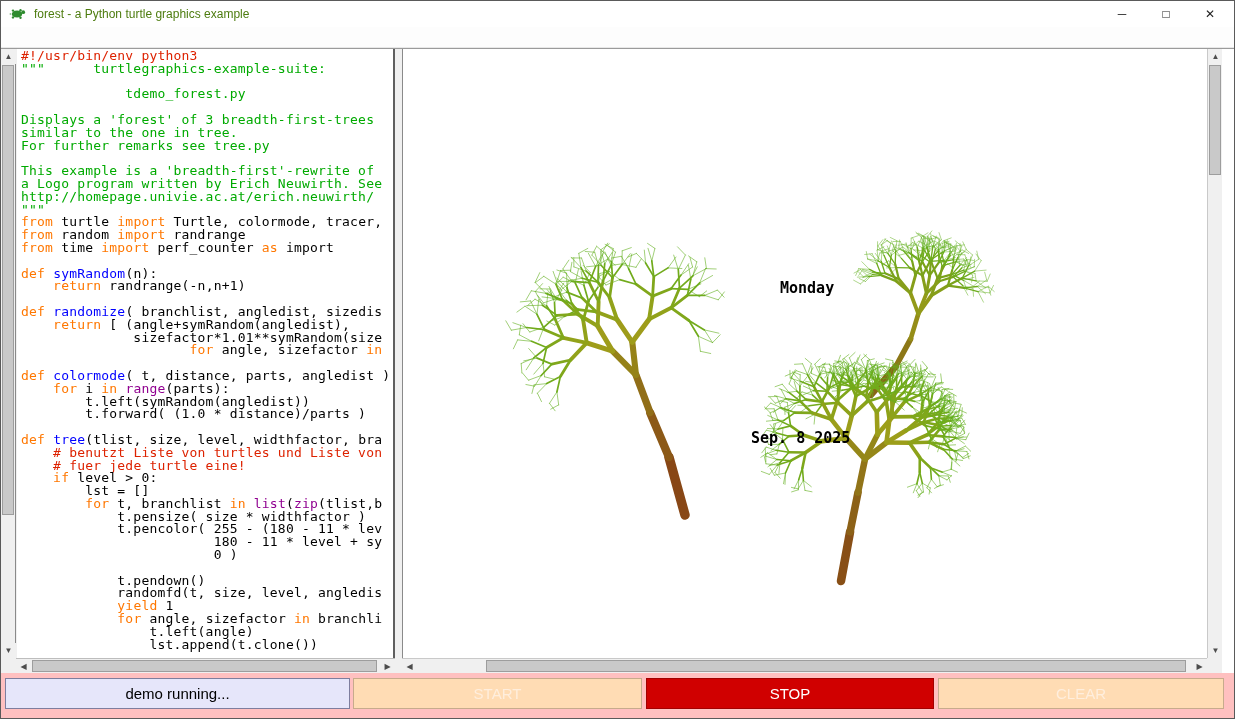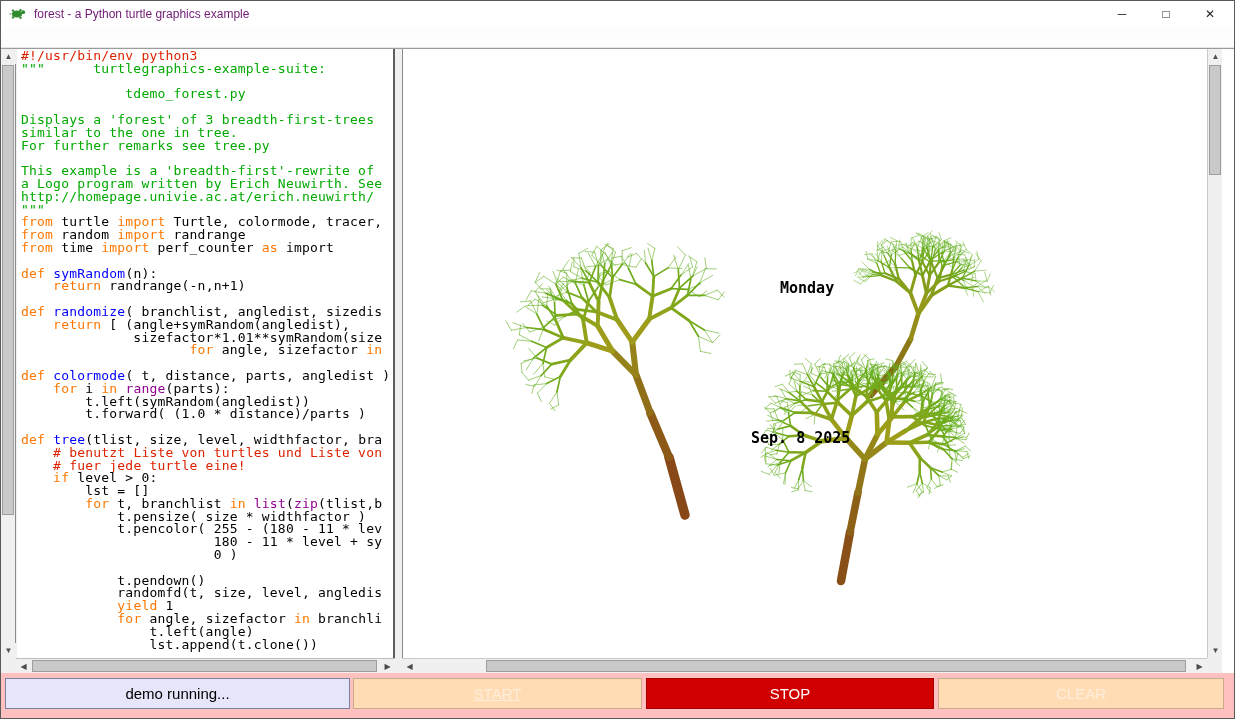--- a/index.html
+++ b/index.html
@@ -2,21 +2,21 @@
 <html style="--stop_button: #d00000; --idle_button: #ffdcb4; --bottom_bar: #ffc0c0; --status_field: #e6e6fa; --comment: #dd2200; --keyword: #ff7700; --string: #00aa00; --definition: #0000ff; --builtin: #900090;"><head>
 <meta charset="utf-8">
 <style>
   *{margin:0;padding:0;box-sizing:border-box;}
   html,body{background:#9a9a9a;font-family:"Liberation Sans",sans-serif;}
   .window{position:relative;width:1235px;height:719px;background:#ffffff;overflow:hidden;border:1px solid #5a5a5a;}
 
   
   .titlebar{position:absolute;left:0;top:0;width:100%;height:26px;background:#ffffff;display:flex;align-items:center;}
   .title-icon{margin-left:8px;width:18px;height:16px;display:flex;align-items:center;}
-  .title-text{margin-left:7px;font-size:12px;color:#701a75;}
+  .title-text{margin-left:7px;font-size:12px;color:#4d7c0f;}
   .win-controls{position:absolute;right:2px;top:0;height:26px;display:flex;}
   .win-btn{width:44px;height:26px;display:flex;align-items:center;justify-content:center;font-size:12px;color:#222;}
 
   
   .menubar{position:absolute;left:0;top:26px;width:100%;height:21px;background:#fdfdfd;display:flex;align-items:center;border-bottom:1px solid #e8e8e8;}
   .menu-item{font-size:12px;color:#000;padding:2px 9px;margin-top:40px;}
 
   
   .main{position:absolute;left:0;top:47px;width:1235px;height:625px;background:#f0f0f0;border-top:1px solid #9b9b9b;}
 
@@ -51,21 +51,21 @@
   .canvas-vscroll{left:1206px;top:0;width:15px;height:609px;border-left:1px solid #c9c9c9;}
   .canvas-hscroll{left:401px;top:609px;width:805px;height:16px;border-top:1px solid #c9c9c9;}
   .right-margin{position:absolute;left:1221px;top:0;width:14px;height:625px;background:#ffffff;}
 
   
   .bottombar{position:absolute;left:0;top:672px;width:1235px;height:47px;background:var(--bottom_bar,#ffc0c0);}
   .status-field{position:absolute;left:4px;top:5px;width:345px;height:31px;background:var(--status_field,#e6e6fa);border:1px solid #7e7e9e;display:flex;align-items:center;justify-content:center;font-size:15px;color:#000;}
   .bbtn{position:absolute;top:5px;height:31px;display:flex;align-items:center;justify-content:center;font-size:15px;border:1px solid rgba(0,0,0,0.22);}
   .bbtn-disabled{background:var(--idle_button,#ffdcb4);color:#ffeedd;}
   .bbtn-stop{background:var(--stop_button,#d00000);color:#ffffff;}
-  .btn-start{left:352px;width:289px;text-decoration:underline;}
+  .btn-start{left:352px;width:289px;}
   .btn-stop{left:645px;width:288px;}
   .btn-clear{left:937px;width:286px;}
 </style>
 </head>
 <body>
 
 <div class="window">
 
   <div class="titlebar">
     <span class="title-icon">

